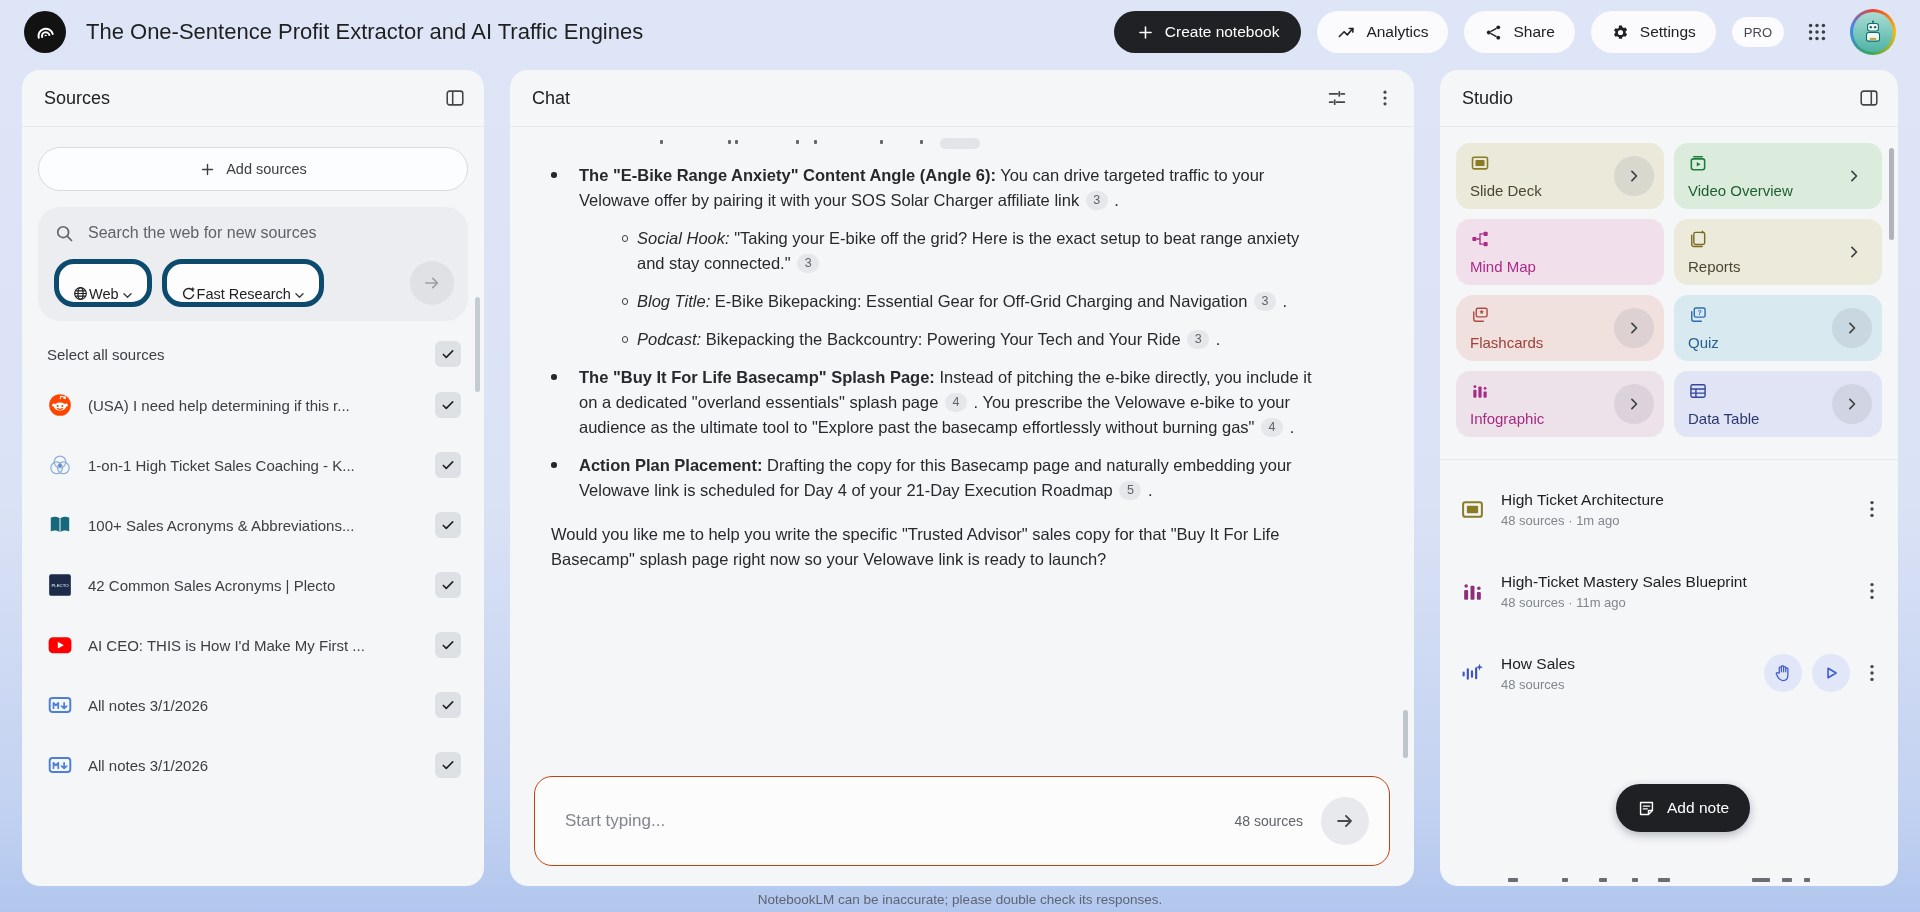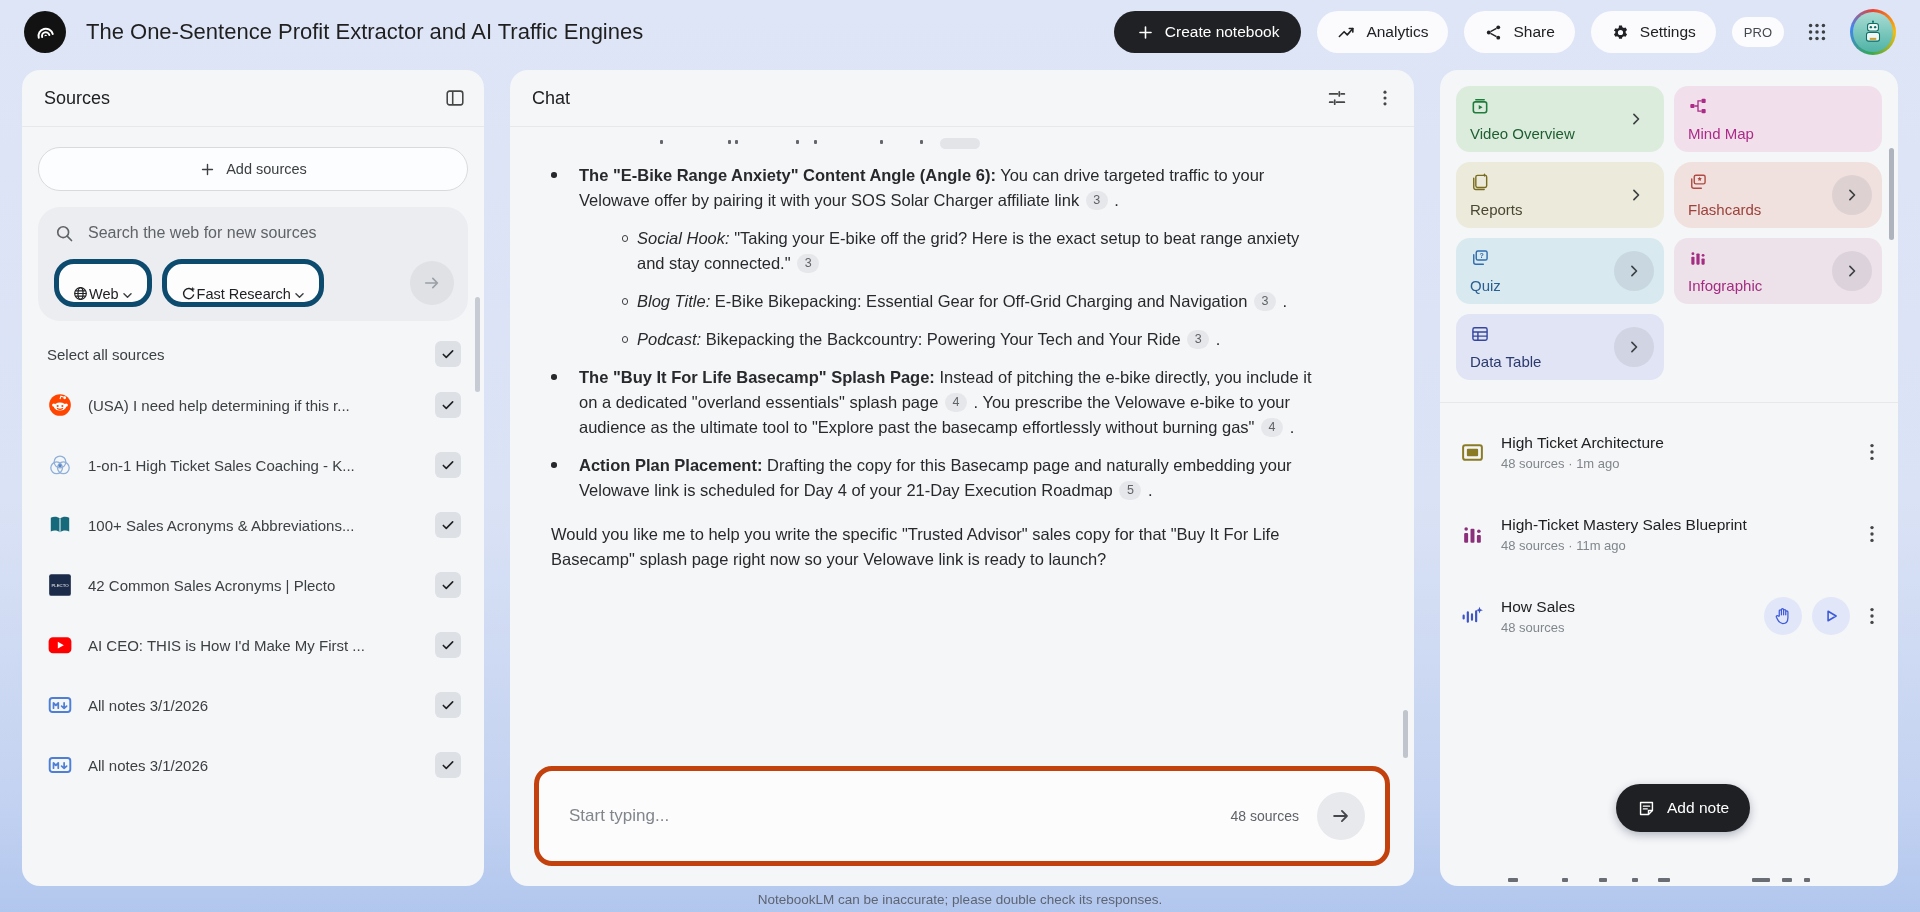--- a/index.html
+++ b/index.html
@@ -67,21 +67,21 @@
   .marker{flex:none;padding-top:9px;display:flex}
   .lvl1 .marker{width:28px;padding-left:7px}
   .lvl1 .marker b{width:5.5px;height:5.5px;border-radius:50%;background:#28292c}
   .lvl2 .marker{width:93px;justify-content:flex-end;padding-right:9px;box-sizing:border-box}
   .lvl2 .marker b{width:6.5px;height:6.5px;border-radius:50%;border:1.5px solid #3c4043;box-sizing:border-box}
   .chat-bodytxt{flex:1;min-width:0}
   .seg-b{font-weight:700}
   .seg-i{font-style:italic}
   .cite{display:inline-flex;align-items:center;justify-content:center;min-width:10px;height:19px;padding:0 6px;border-radius:11px;background:#e6e7ea;color:#5f6368;font-size:12.5px;position:relative;top:-2px;margin:0 2px}
   .chat-p{margin:19px 0 6px 7px}
-  .chat-input{flex:none;margin:8px 24px 20px;height:100px;border:5px solid #c2410c;background:#fcfcfd;border-radius:18px;display:flex;align-items:center;padding:0 20px 0 28px;gap:18px;box-sizing:border-box}
+  .chat-input{flex:none;margin:8px 24px 20px;height:90px;border:1px solid #c2410c;background:#fcfcfd;border-radius:18px;display:flex;align-items:center;padding:0 20px 0 28px;gap:18px;box-sizing:border-box}
   .chat-input input{flex:1;border:none;background:transparent;outline:none;font:inherit;font-size:17px;color:#3c4043;min-width:0}
   .chat-input input::placeholder{color:#80868b}
   .src-count{color:#5f6368;font-size:14px;white-space:nowrap}
   .send-btn{width:48px;height:48px;border-radius:50%;background:#e8e9ed;color:#44474c;display:flex;align-items:center;justify-content:center;flex:none}
   .send-btn svg{width:22px;height:22px}
   
   .cards{display:grid;grid-template-columns:1fr 1fr;gap:10px;padding:16px 16px 0}
   .card{height:66px;border-radius:14px;padding:10px 12px 10px 14px;display:flex;flex-direction:column;justify-content:space-between;position:relative;box-sizing:border-box}
   .card .cicon{width:20px;height:20px}
   .card .cicon svg{width:100%;height:100%}
@@ -474,21 +474,44 @@
             <svg viewBox="0 0 24 24">
               <path d="M4.5 12h14M13 6.5l5.5 5.5L13 17.5" fill="none" stroke="currentColor" stroke-width="2" stroke-linecap="round" stroke-linejoin="round"></path>
             </svg>
           </span>
         </div>
     </div>
     <div class="thumb" style="right:6px;bottom:128px;height:48px;background:#c0c4cd"></div>
   </div>
 
   <div class="panel p-studio">
+    <div class="panel-h">
+      <span>Studio</span>
+      <span class="hicon">
+          <svg viewBox="0 0 24 24">
+            <rect x="3.5" y="4.5" width="17" height="15" rx="2.5" fill="none" stroke="currentColor" stroke-width="1.7"></rect>
+            <line x1="14.5" y1="4.5" x2="14.5" y2="19.5" stroke="currentColor" stroke-width="1.7"></line>
+          </svg>
+        </span>
+    </div>
     <div class="cards">
+        <div class="card" style="background: rgb(235, 233, 218); color: rgb(74, 70, 49);">
+          <span class="cicon" style="color: rgb(138, 123, 37);">
+            <svg viewBox="0 0 24 24">
+              <rect x="3" y="5" width="18" height="14" rx="2" fill="none" stroke="currentColor" stroke-width="1.9"></rect>
+              <rect x="6.6" y="8.4" width="10.8" height="7.2" rx="1" fill="currentColor"></rect>
+            </svg>
+          </span>
+          <div class="clabel">Slide Deck</div>
+          <span class="chev circle">
+            <svg viewBox="0 0 24 24">
+              <path d="M9.5 6.5l5.5 5.5-5.5 5.5" fill="none" stroke="currentColor" stroke-width="2" stroke-linecap="round" stroke-linejoin="round"></path>
+            </svg>
+          </span>
+        </div>
         <div class="card" style="background: rgb(220, 236, 220); color: rgb(30, 94, 49);">
           <span class="cicon" style="color: rgb(30, 125, 60);">
             <svg viewBox="0 0 24 24">
               <path d="M7 4.5h10" stroke="currentColor" stroke-width="1.9" stroke-linecap="round"></path>
               <rect x="4" y="7" width="16" height="13" rx="2.5" fill="none" stroke="currentColor" stroke-width="1.9"></rect>
               <path d="M10.5 10.7l4.6 2.8-4.6 2.8z" fill="currentColor"></path>
             </svg>
           </span>
           <div class="clabel">Video Overview</div>
           <span class="chev plain">

